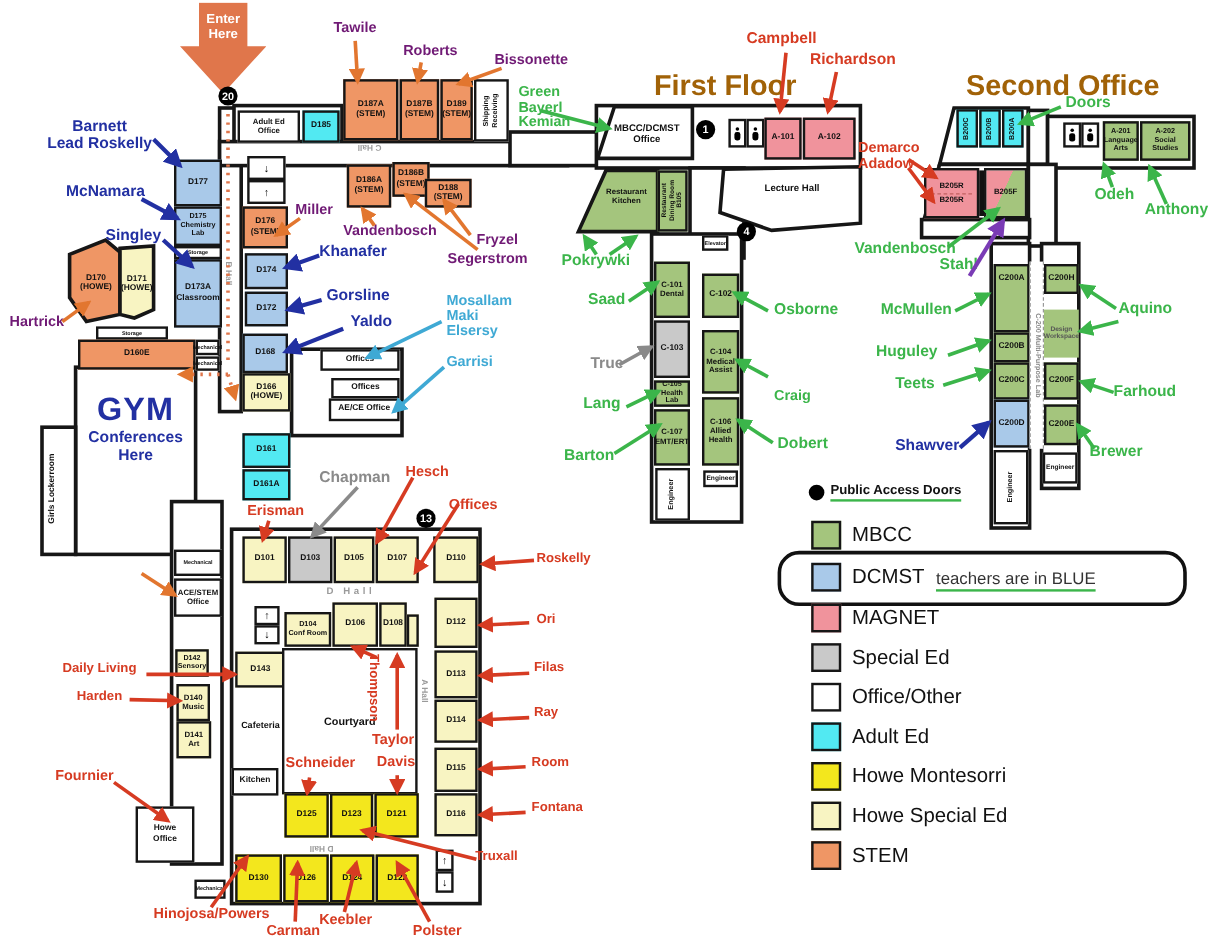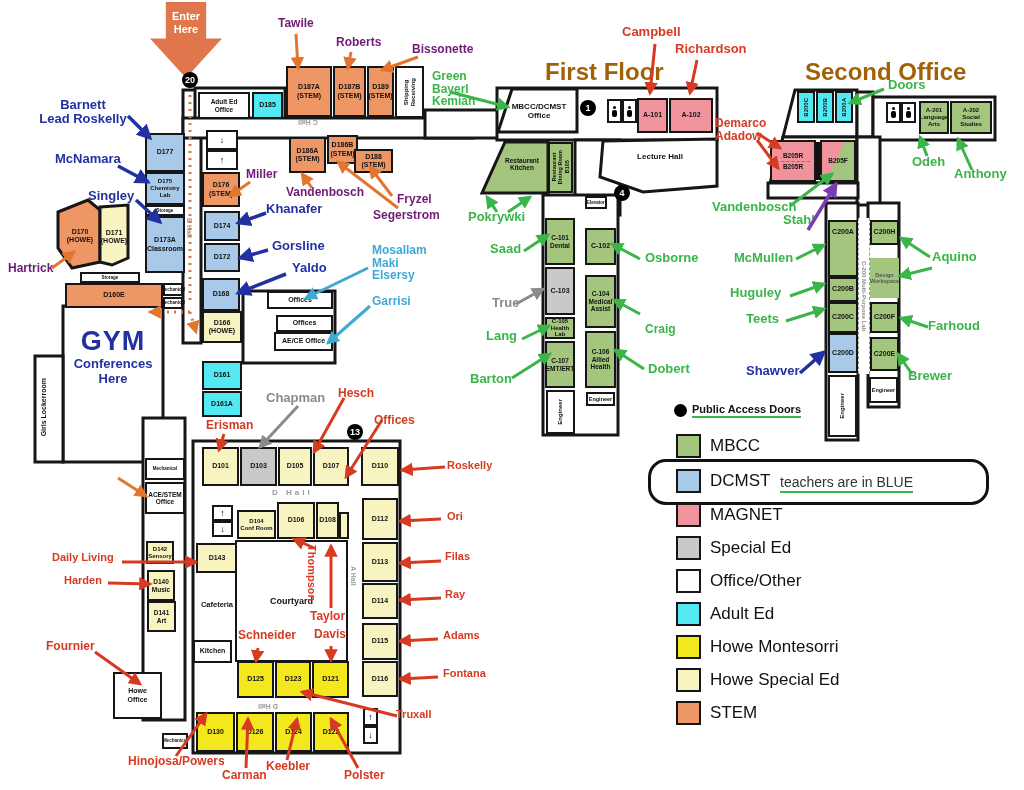--- a/index.html
+++ b/index.html
@@ -343,21 +343,21 @@
   <div class="name n-green" style="left:928px;top:319px;font-size:13px;">Farhoud</div>
   <div class="name n-green" style="left:908px;top:369px;font-size:13px;">Brewer</div>
   <div class="name n-gray" style="left:266px;top:391px;font-size:13px;">Chapman</div>
   <div class="name n-red" style="left:206px;top:419px;">Erisman</div>
   <div class="name n-red" style="left:338px;top:387px;">Hesch</div>
   <div class="name n-red" style="left:374px;top:414px;">Offices</div>
   <div class="name n-red" style="left:447px;top:460px;font-size:11px;">Roskelly</div>
   <div class="name n-red" style="left:447px;top:511px;font-size:11px;">Ori</div>
   <div class="name n-red" style="left:445px;top:551px;font-size:11px;">Filas</div>
   <div class="name n-red" style="left:445px;top:589px;font-size:11px;">Ray</div>
-  <div class="name n-red" style="left:443px;top:630px;font-size:11px;">Adams</div>
+  <div class="name n-red" style="left:443px;top:630px;font-size:11px;">Room</div>
   <div class="name n-red" style="left:443px;top:668px;font-size:11px;">Fontana</div>
   <div class="name n-red" style="left:52px;top:552px;font-size:11px;">Daily Living</div>
   <div class="name n-red" style="left:64px;top:575px;font-size:11px;">Harden</div>
   <div class="name n-red" style="left:46px;top:640px;">Fournier</div>
   <div class="name n-red" style="left:238px;top:629px;">Schneider</div>
   <div class="name n-red vertdown" style="left:305px;top:545px;font-size:11px;">Thompson</div>
   <div class="name n-red" style="left:310px;top:610px;">Taylor</div>
   <div class="name n-red" style="left:314px;top:628px;">Davis</div>
   <div class="name n-red" style="left:396px;top:709px;font-size:11px;">Truxall</div>
   <div class="name n-red" style="left:128px;top:755px;">Hinojosa/Powers</div>

